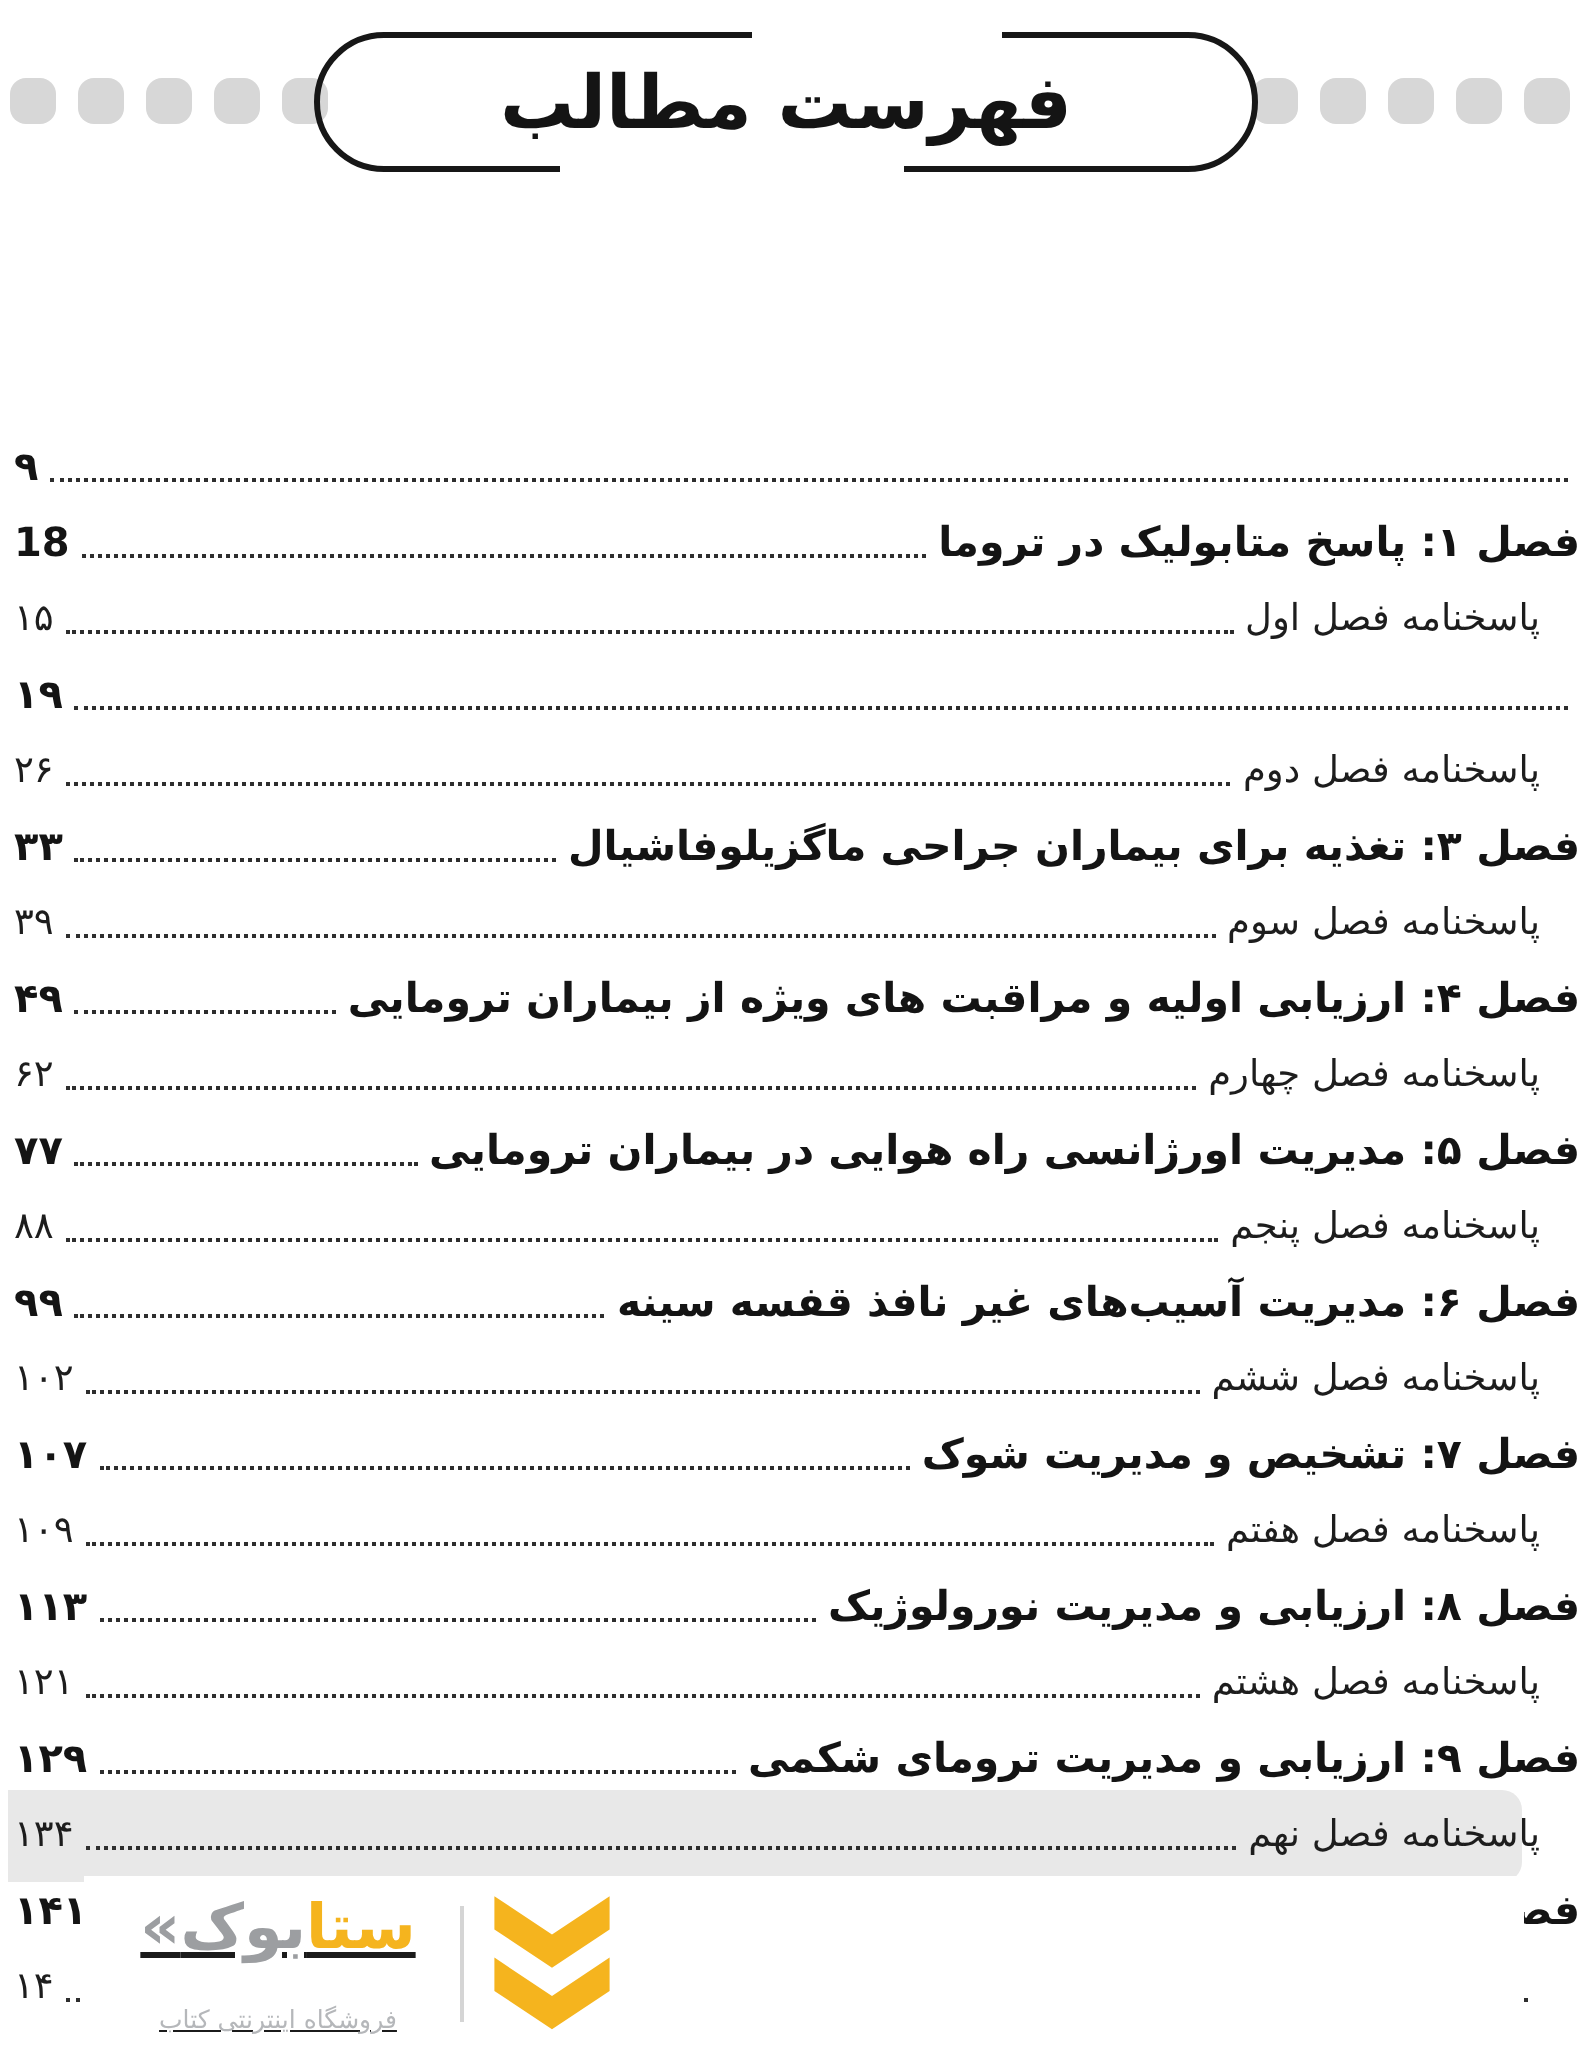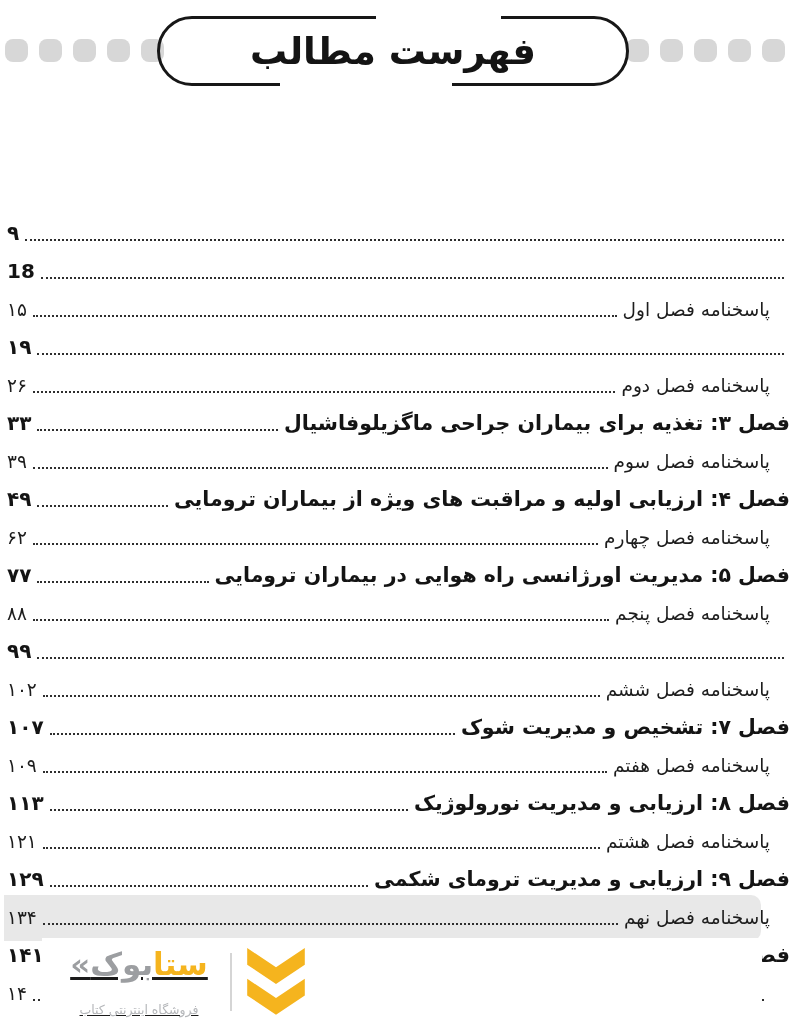--- a/index.html
+++ b/index.html
@@ -97,20 +97,21 @@
     <span class="gap gap-bottom"></span>
     <h1 class="page-title">فهرست مطالب</h1>
   </div>
 
   <div class="toc" id="toc">
       <div class="row intro">
     <span class="leader"></span>
     <span class="p">۹</span>
   </div>
       <div class="row chapter">
+    <span class="t">فصل ۱: پاسخ متابولیک در تروما</span>
     <span class="leader"></span>
     <span class="p">18</span>
   </div>
       <div class="row answer">
     <span class="t">پاسخنامه فصل اول</span>
     <span class="leader"></span>
     <span class="p">۱۵</span>
   </div>
       <div class="row chapter">
     <span class="leader"></span>
@@ -145,20 +146,21 @@
     <span class="t">فصل ۵: مدیریت اورژانسی راه هوایی در بیماران ترومایی</span>
     <span class="leader"></span>
     <span class="p">۷۷</span>
   </div>
       <div class="row answer">
     <span class="t">پاسخنامه فصل پنجم</span>
     <span class="leader"></span>
     <span class="p">۸۸</span>
   </div>
       <div class="row chapter">
+    <span class="t">فصل ۶: مدیریت آسیب‌های غیر نافذ قفسه سینه</span>
     <span class="leader"></span>
     <span class="p">۹۹</span>
   </div>
       <div class="row answer">
     <span class="t">پاسخنامه فصل ششم</span>
     <span class="leader"></span>
     <span class="p">۱۰۲</span>
   </div>
       <div class="row chapter">
     <span class="t">فصل ۷: تشخیص و مدیریت شوک</span>

